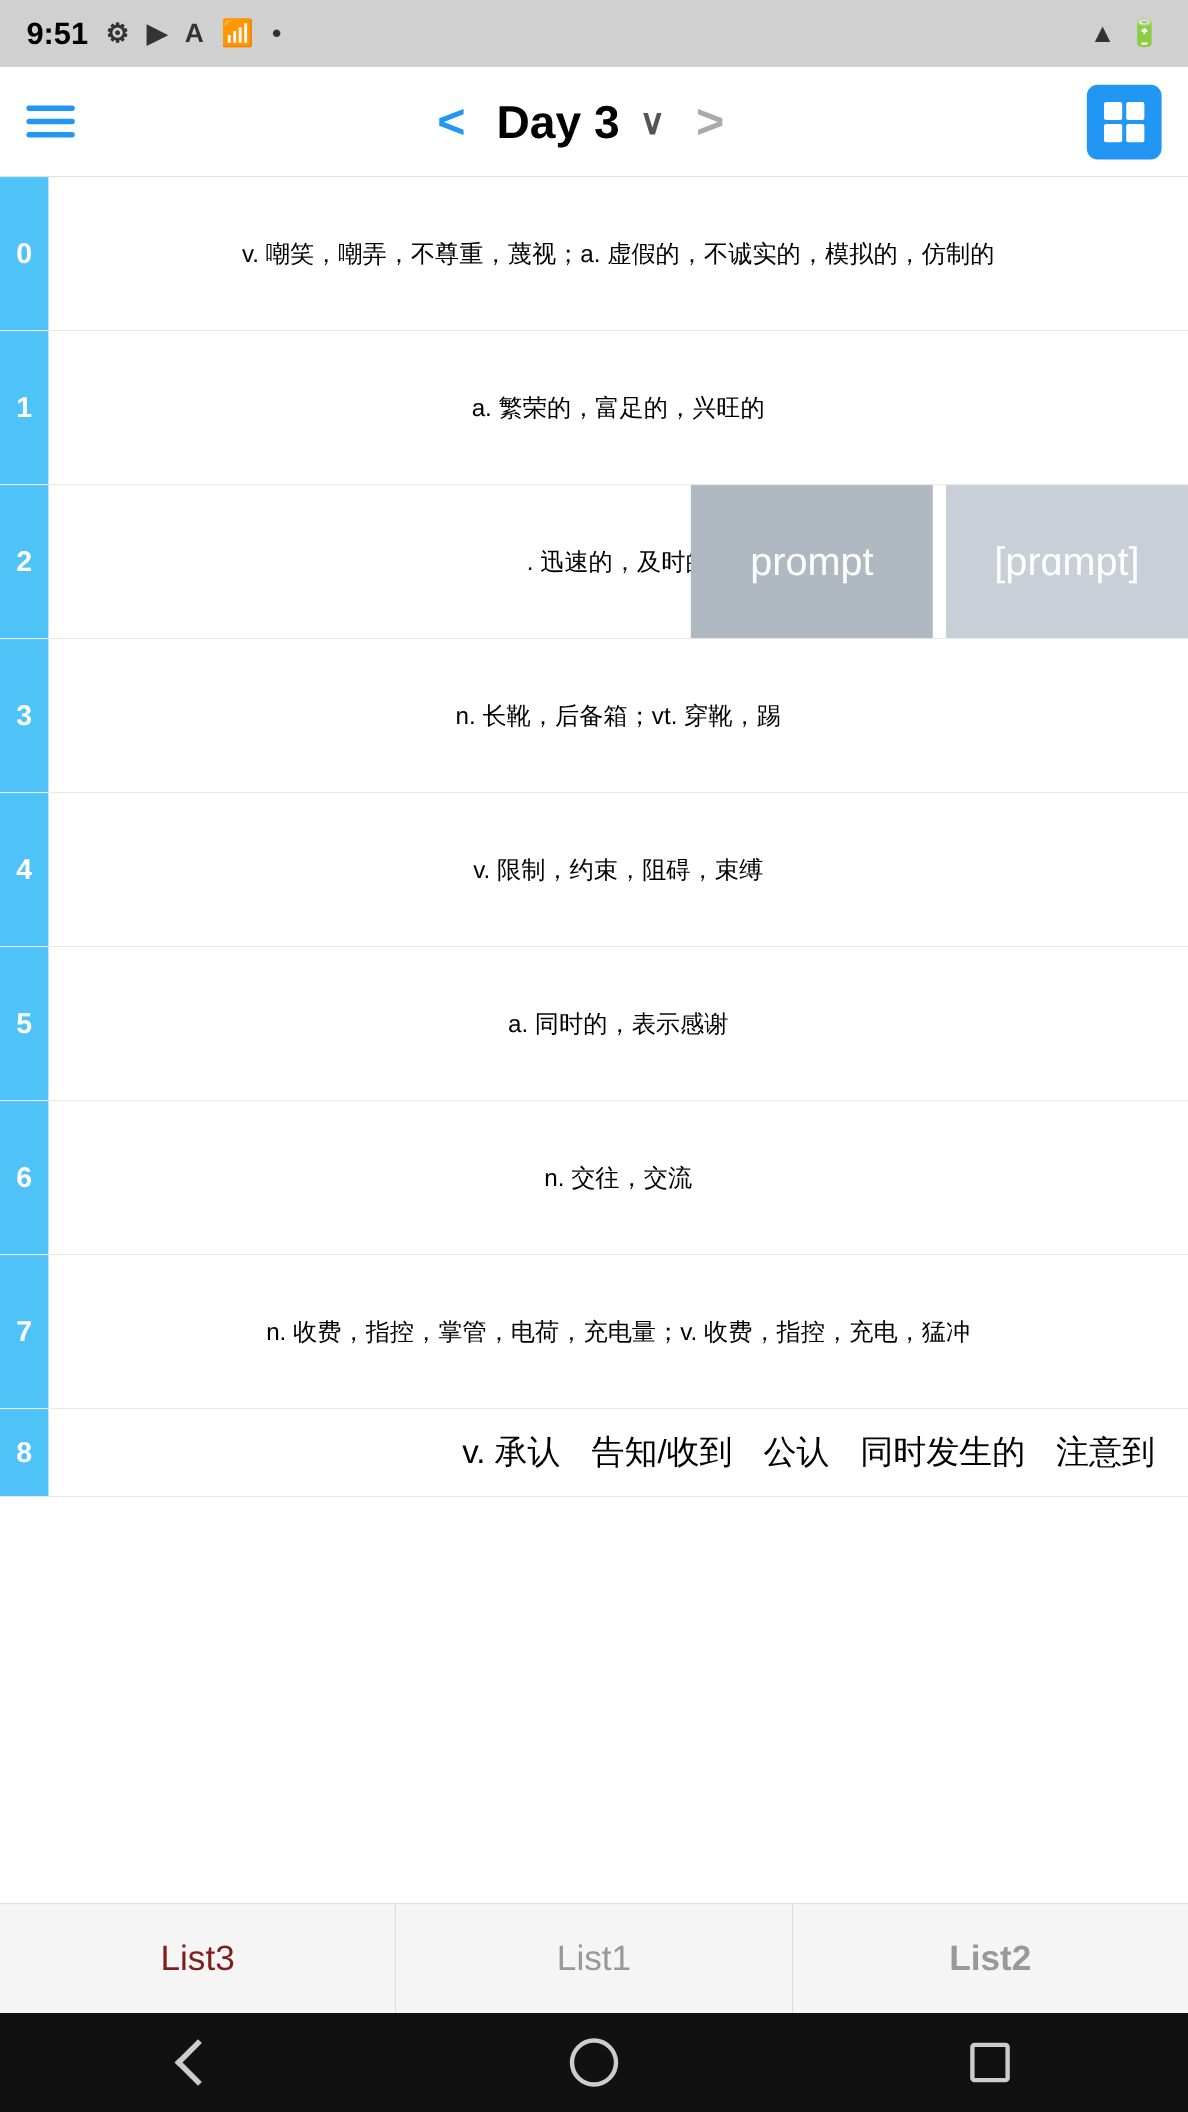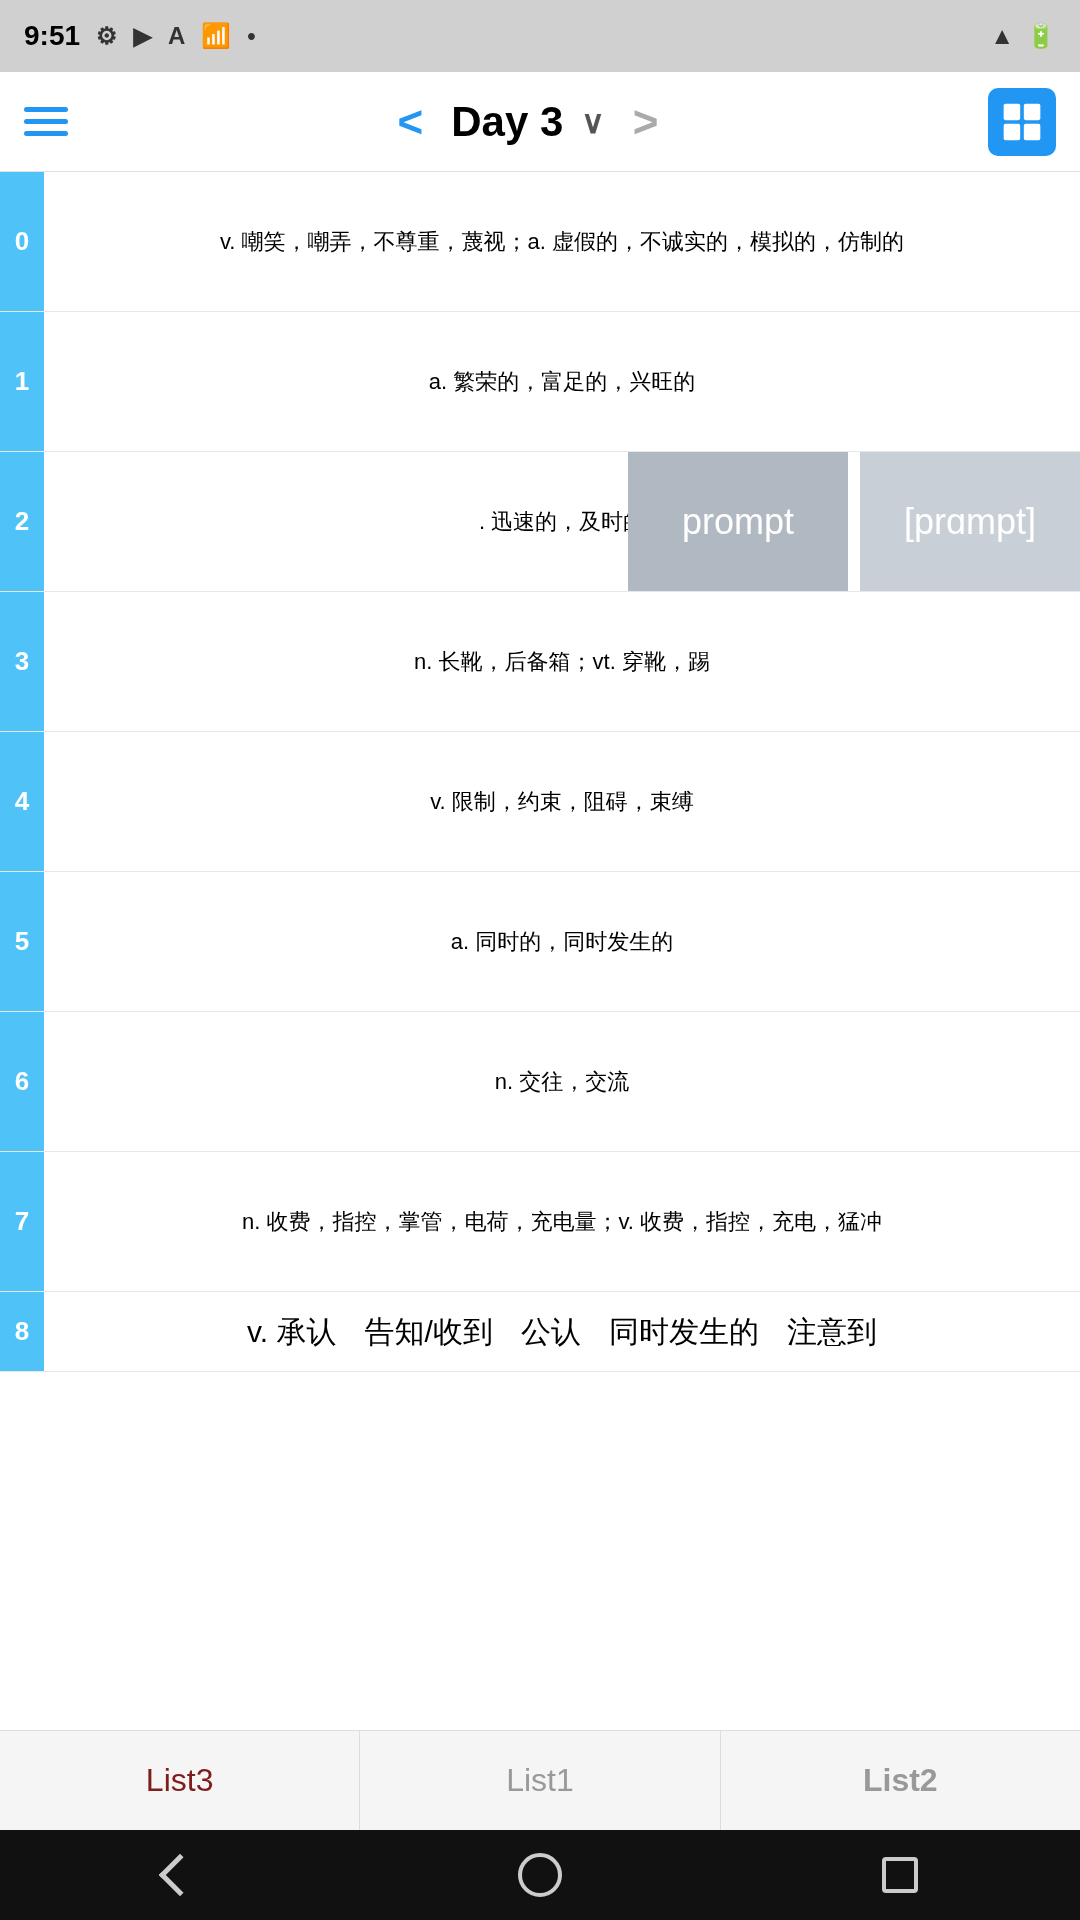--- a/index.html
+++ b/index.html
@@ -9,21 +9,21 @@
       width: 1080px;
       min-height: 1920px;
       font-family: sans-serif;
       background: #fff;
       display: flex;
       flex-direction: column;
     }
 
     
     .status-bar {
-      height: 72px;
+      height: 61px;
       background: #d0d0d0;
       display: flex;
       align-items: center;
       justify-content: space-between;
       padding: 0 24px;
       font-size: 28px;
       font-weight: bold;
       color: #000;
     }
     .status-bar-left { display: flex; align-items: center; gap: 16px; }
@@ -152,21 +152,21 @@
       margin-left: 12px;
     }
 
     
     .word-row-partial {
       min-height: 80px;
     }
     .word-row-partial .row-content {
       font-size: 30px;
       overflow: hidden;
-      justify-content: center;
+      justify-content: flex-end;
       padding-top: 14px;
       padding-bottom: 14px;
       gap: 20px;
     }
     .partial-fragments {
       display: flex;
       gap: 28px;
       align-items: center;
       flex-wrap: nowrap;
       overflow: hidden;
@@ -314,21 +314,21 @@
     <div class="row-index">
       <span>4</span>
     </div>
     <div class="row-content">v. 限制，约束，阻碍，束缚</div>
   </div>
 
   <div class="word-row">
     <div class="row-index">
       <span>5</span>
     </div>
-    <div class="row-content">a. 同时的，同时发生的</div>
+    <div class="row-content">a. 同时的，表示感谢</div>
   </div>
 
   <div class="word-row">
     <div class="row-index">
       <span>6</span>
     </div>
     <div class="row-content">n. 交往，交流</div>
   </div>
 
   <div class="word-row">

